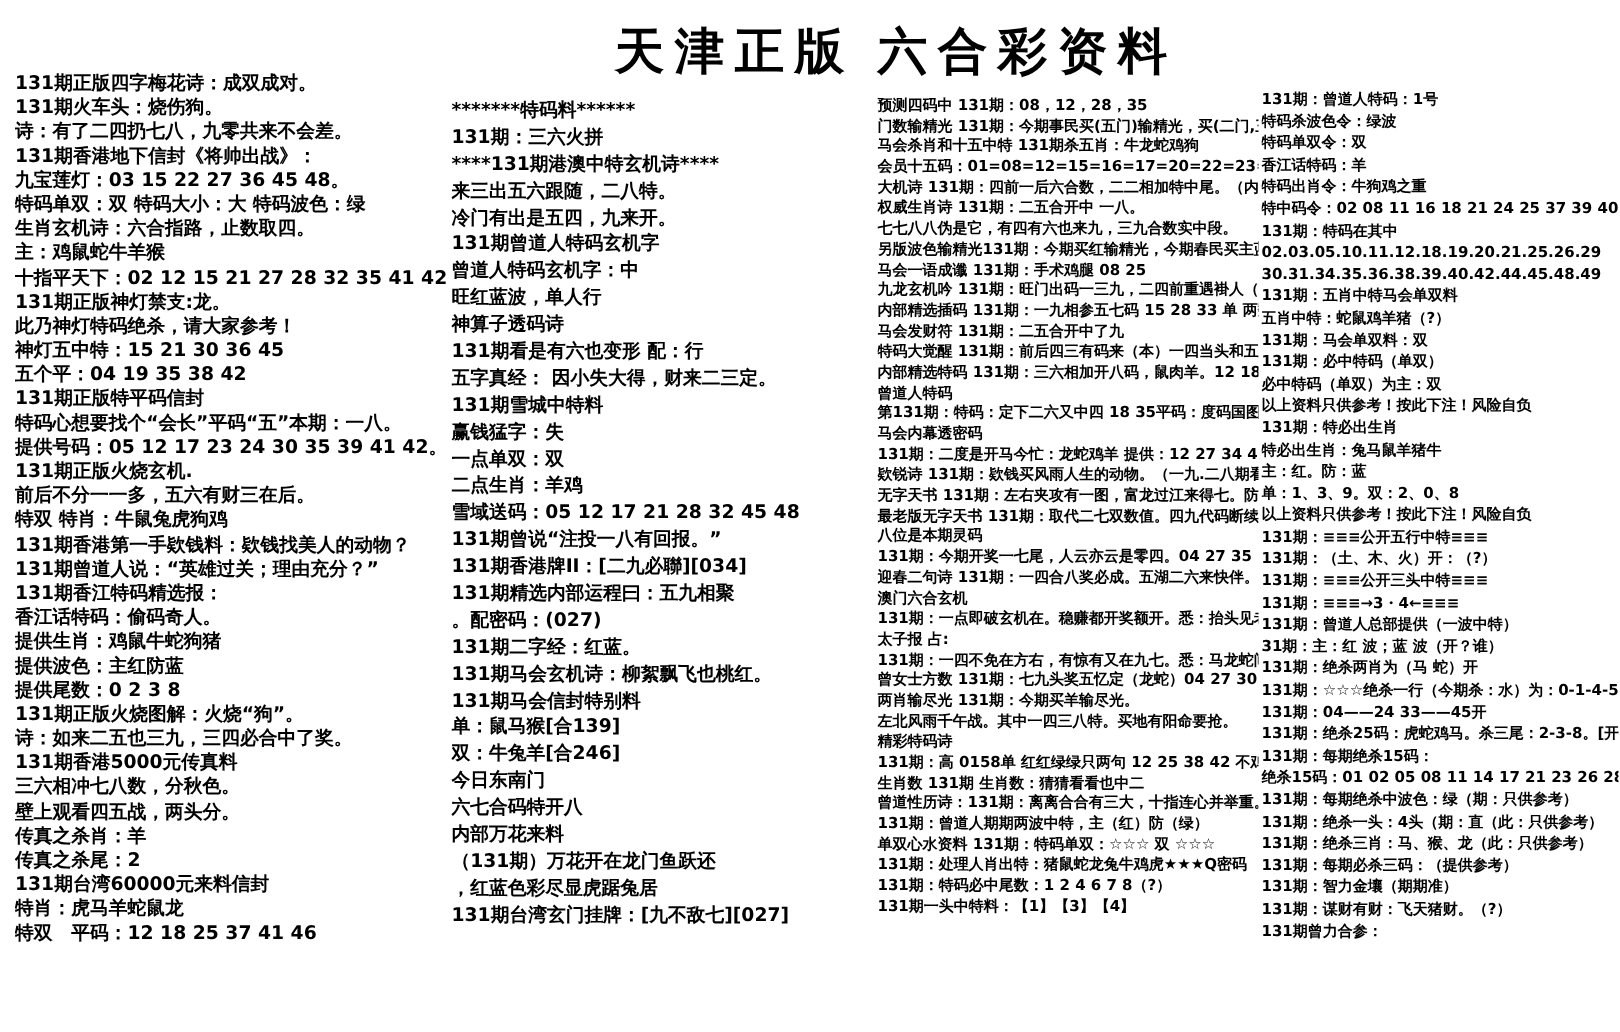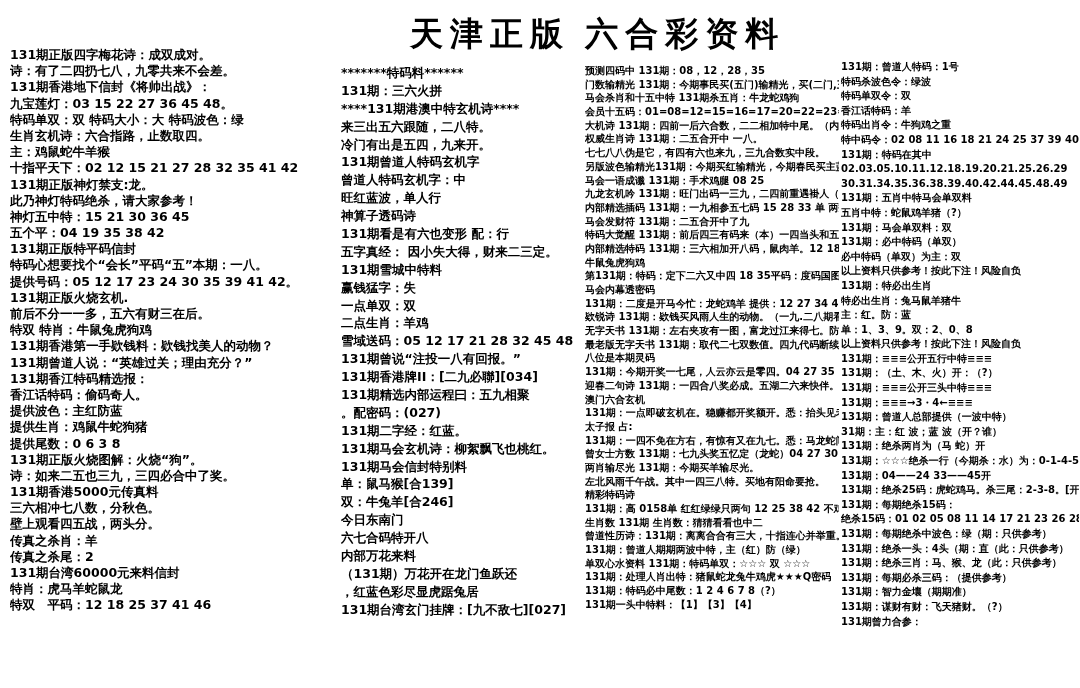--- a/index.html
+++ b/index.html
@@ -16,34 +16,35 @@
     font-weight:bold; font-size:33px; letter-spacing:7px;
     padding-left:115px; box-sizing:border-box;
     white-space:nowrap;
   }
   .col {
     position:absolute; font-weight:bold; white-space:nowrap; overflow:hidden;
   }
   .col .line { overflow:hidden; }
   .col1 { left:10px;  top:47px; width:288px; height:625px; font-size:12.5px; }
   .col1 .line { height:16.2px; line-height:16.2px; }
-  .col2 { left:301px; top:64px; width:282px; height:620px; font-size:12.5px;margin-left:40px; }
+  .col2 { left:301px; top:64px; width:282px; height:620px; font-size:12.5px; }
   .col2 .line { height:17.9px; line-height:17.9px; }
   .col3 { left:585px; top:64px; width:254px; height:620px; font-size:10px; }
   .col3 .line { height:13.7px; line-height:13.7px; }
   .col4 { left:841px; top:60px; width:238px; height:625px; font-size:10px; }
   .col4 .line { height:14.6px; line-height:14.6px; }
 </style>
 </head>
 <body>
 
 <div class="title">天津正版 六合彩资料</div>
 
 <div class="col col1">
     <div class="line">131期正版四字梅花诗：成双成对。</div>
+    <div class="line">131期火车头：烧伤狗。</div>
     <div class="line">诗：有了二四扔七八，九零共来不会差。</div>
     <div class="line">131期香港地下信封《将帅出战》：</div>
     <div class="line">九宝莲灯：03 15 22 27 36 45 48。</div>
     <div class="line">特码单双：双 特码大小：大 特码波色：绿</div>
     <div class="line">生肖玄机诗：六合指路，止数取四。</div>
     <div class="line">主：鸡鼠蛇牛羊猴</div>
     <div class="line">十指平天下：02 12 15 21 27 28 32 35 41 42。</div>
     <div class="line">131期正版神灯禁支:龙。</div>
     <div class="line">此乃神灯特码绝杀，请大家参考！</div>
     <div class="line">神灯五中特：15 21 30 36 45</div>
@@ -51,23 +52,23 @@
     <div class="line">131期正版特平码信封</div>
     <div class="line">特码心想要找个“会长”平码“五”本期：一八。</div>
     <div class="line">提供号码：05 12 17 23 24 30 35 39 41 42。</div>
     <div class="line">131期正版火烧玄机.</div>
     <div class="line">前后不分一一多，五六有财三在后。</div>
     <div class="line">特双 特肖：牛鼠兔虎狗鸡</div>
     <div class="line">131期香港第一手欵钱料：欵钱找美人的动物？</div>
     <div class="line">131期曾道人说：“英雄过关；理由充分？”</div>
     <div class="line">131期香江特码精选报：</div>
     <div class="line">香江话特码：偷码奇人。</div>
+    <div class="line">提供生肖：鸡鼠牛蛇狗猪</div>
     <div class="line">提供波色：主红防蓝</div>
-    <div class="line">提供生肖：鸡鼠牛蛇狗猪</div>
-    <div class="line">提供尾数：0 6 3 8</div>
+    <div class="line">提供尾数：0 2 3 8</div>
     <div class="line">131期正版火烧图解：火烧“狗”。</div>
     <div class="line">诗：如来二五也三九，三四必合中了奖。</div>
     <div class="line">131期香港5000元传真料</div>
     <div class="line">三六相冲七八数，分秋色。</div>
     <div class="line">壁上观看四五战，两头分。</div>
     <div class="line">传真之杀肖：羊</div>
     <div class="line">传真之杀尾：2</div>
     <div class="line">131期台湾60000元来料信封</div>
     <div class="line">特肖：虎马羊蛇鼠龙</div>
     <div class="line">特双　平码：12 18 25 37 41 46</div>
@@ -113,21 +114,21 @@
     <div class="line">大机诗 131期：四前一后六合数，二二相加特中尾。（内中有玄机）</div>
     <div class="line">权威生肖诗 131期：二五合开中 一八。</div>
     <div class="line">七七八八伪是它，有四有六也来九，三九合数实中段。</div>
     <div class="line">另版波色输精光131期：今期买红输精光，今期春民买主蓝防绿中。</div>
     <div class="line">马会一语成谶 131期：手术鸡腿 08 25</div>
     <div class="line">九龙玄机吟 131期：旺门出码一三九，二四前重遇褂人（牛虎狗猪）</div>
     <div class="line">内部精选插码 131期：一九相参五七码 15 28 33 单 两数</div>
     <div class="line">马会发财符 131期：二五合开中了九</div>
     <div class="line">特码大觉醒 131期：前后四三有码来（本）一四当头和五人</div>
     <div class="line">内部精选特码 131期：三六相加开八码，鼠肉羊。12 18 25 单</div>
-    <div class="line">牛鼠兔虎狗鸡</div>
+    <div class="line">曾道人特码</div>
     <div class="line">第131期：特码：定下二六又中四 18 35平码：度码国图定一七04 17</div>
     <div class="line">马会内幕透密码</div>
     <div class="line">131期：二度是开马今忙：龙蛇鸡羊 提供：12 27 34 41</div>
     <div class="line">欵锐诗 131期：欵钱买风雨人生的动物。（一九.二八期看看）</div>
     <div class="line">无字天书 131期：左右夹攻有一图，富龙过江来得七。防03</div>
     <div class="line">最老版无字天书 131期：取代二七双数值。四九代码断续开。马11</div>
     <div class="line">八位是本期灵码</div>
     <div class="line">131期：今期开奖一七尾，人云亦云是零四。04 27 35</div>
     <div class="line">迎春二句诗 131期：一四合八奖必成。五湖二六来快伴。蛇不</div>
     <div class="line">澳门六合玄机</div>

